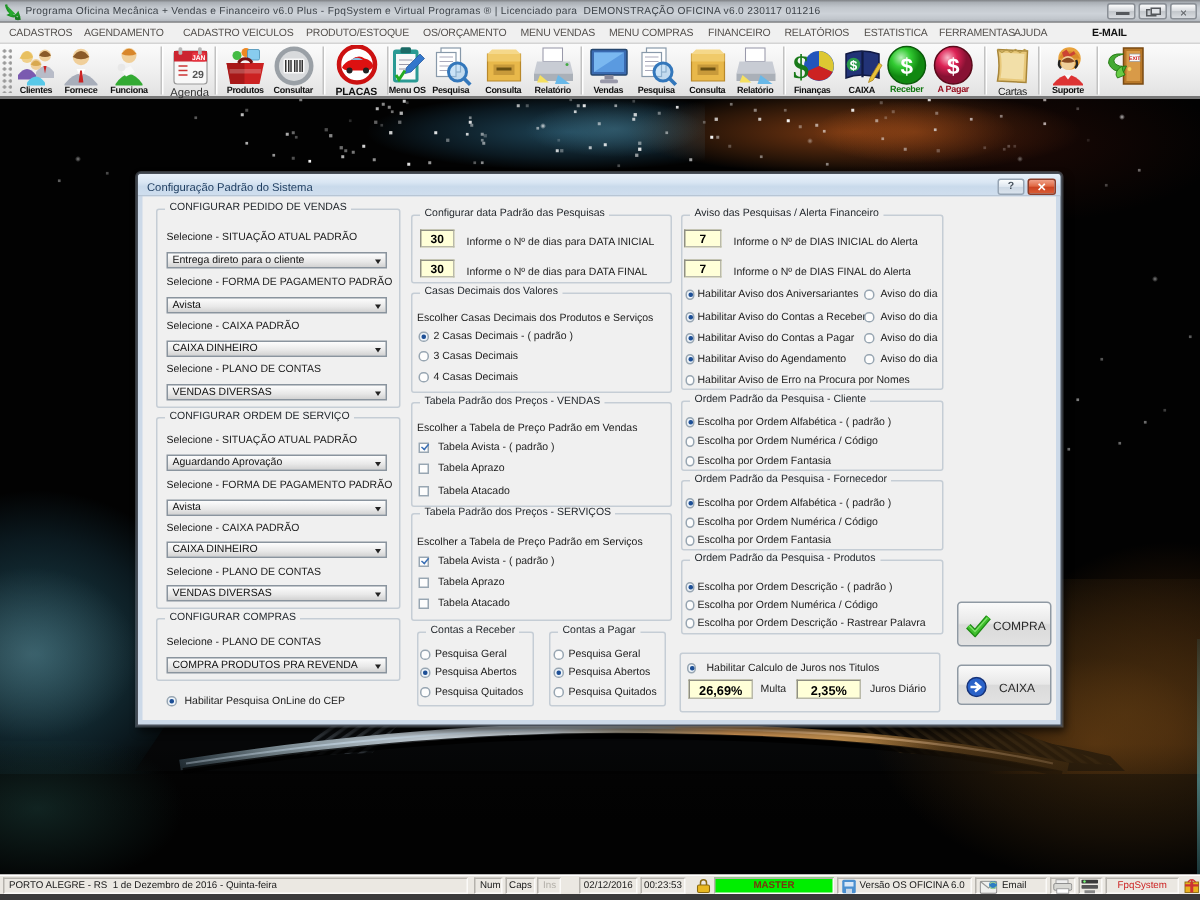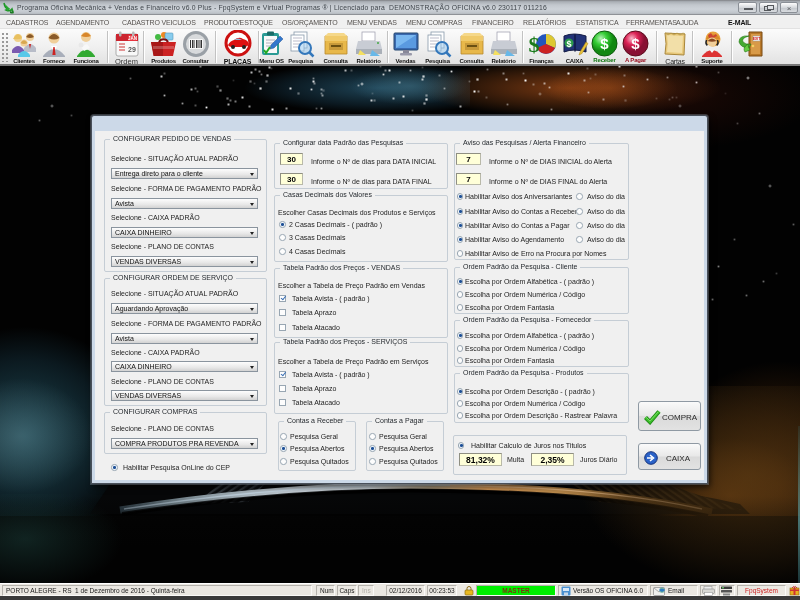--- a/index.html
+++ b/index.html
@@ -167,21 +167,21 @@
     <svg width="28" height="28" viewBox="0 0 28 28">
       <rect x="3" y="4" width="22" height="22" rx="2" fill="#f8f8f8" stroke="#999" stroke-width="0.8"></rect>
       <path d="M3 4 h22 v7 h-22 z" fill="#cc2530"></path>
       <rect x="15" y="5" width="9" height="6" rx="1" fill="#e83540"></rect>
       <text x="19.5" y="10" font-size="4.5" fill="#fff" text-anchor="middle" font-weight="bold" font-family="Liberation Sans">JAN</text>
       <rect x="6" y="1.5" width="2.5" height="5" rx="1" fill="#b8b8b8"></rect>
         <rect x="19" y="1.5" width="2.5" height="5" rx="1" fill="#b8b8b8"></rect>
       <path d="M6 14 h6 M6 17 h6 M6 20 h6" stroke="#c33" stroke-width="1"></path>
       <text x="19" y="22" font-size="7" fill="#555" text-anchor="middle" font-weight="bold" font-family="Liberation Sans">29</text>
     </svg>
-    <div class="lbl" style="font-weight:normal;font-size:7.5px;color:#333;margin-top:-1px;letter-spacing:0">Ordem</div>
+    <div class="lbl" style="font-weight:normal;font-size:7.5px;color:#333;margin-top:-1px;letter-spacing:0">Agenda</div>
   </div>
   <div class="tbi" style="left:148px;width:31px">
     <svg width="29" height="28" viewBox="0 0 29 28">
       <circle cx="9" cy="7" r="3" fill="#44bb44"></circle>
         <circle cx="15" cy="5" r="3" fill="#ee8822"></circle>
       <rect x="16" y="3" width="8" height="7" rx="1" fill="#88ccee" stroke="#5599bb" stroke-width="0.6"></rect>
       <path d="M2 12 h25 l-3 14 h-19 z" fill="#cc2222"></path>
       <path d="M2 12 h12 v14 h-9.5 z" fill="#a81818"></path>
       <path d="M10 12 a5 5 0 0 1 9 0" stroke="#771111" stroke-width="2" fill="none"></path>
       <rect x="4" y="16" width="21" height="3" fill="#e8e8e8" opacity="0.25"></rect>
@@ -552,20 +552,25 @@
 
     <rect x="0" y="42" width="800" height="67" fill="#040404"></rect>
   </svg>
 
   <div class="abs" style="left:0;top:430px;width:800px;height:87px;background:linear-gradient(to bottom,rgba(5,5,5,0),#020202 60%);"></div>
   <div class="abs" style="left:0;top:428px;width:150px;height:89px;background:radial-gradient(ellipse 130px 70px at 25px 45px, rgba(28,62,58,0.55), transparent 75%);"></div>
   <div class="abs" style="left:540px;top:320px;width:260px;height:197px;background:radial-gradient(ellipse 210px 140px at 210px 90px, rgba(80,52,17,0.72), rgba(50,33,12,0.4) 58%, transparent 82%);"></div>
   <div class="abs" style="left:798px;top:360px;width:2px;height:157px;background:linear-gradient(to bottom, rgba(60,140,150,0.15), rgba(100,190,200,0.55) 60%, rgba(70,150,160,0.35));"></div>
 
   <div id="dlg" style="top:49px">
+    <div id="dlgtitle">
+      <div class="txt">Configuração Padrão do Sistema</div>
+      <div class="hbtn" style="right:24px">?</div>
+      <div class="xbtn" style="right:3px">✕</div>
+    </div>
     <div id="dlgbody"></div>
 
     <div class="gb" style="left:12px;top:23px;width:163px;height:133px">
         <div class="gt">CONFIGURAR PEDIDO DE VENDAS</div>
       </div>
     <div class="lab" style="left:19px;top:39px">Selecione - SITUAÇÃO ATUAL PADRÃO</div>
     <div class="dd" style="left:19px;top:52px;width:147px">
         <div class="dt">Entrega direto para o cliente</div>
         <div class="da"></div>
       </div>
@@ -734,21 +739,21 @@
     <div class="rad on" style="left:364.5px;top:272px"></div>
       <div class="lab" style="left:373px;top:272px">Escolha por Ordem Descrição - ( padrão )</div>
     <div class="rad" style="left:364.5px;top:284px"></div>
       <div class="lab" style="left:373px;top:284px">Escolha por Ordem Numérica / Código</div>
     <div class="rad" style="left:364.5px;top:296px"></div>
       <div class="lab" style="left:373px;top:296px">Escolha por Ordem Descrição - Rastrear Palavra</div>
 
     <div class="gb" style="left:361px;top:319px;width:174px;height:40px"></div>
     <div class="rad on" style="left:365.5px;top:326px"></div>
       <div class="lab" style="left:379px;top:326px">Habilitar Calculo de Juros nos Titulos</div>
-    <div class="inp" style="left:367px;top:337px;width:43px;height:13px;font-size:8.5px;line-height:12px">81,32%</div>
+    <div class="inp" style="left:367px;top:337px;width:43px;height:13px;font-size:8.5px;line-height:12px">26,69%</div>
     <div class="lab" style="left:415px;top:340px">Multa</div>
     <div class="inp" style="left:439px;top:337px;width:43px;height:13px;font-size:8.5px;line-height:12px">2,35%</div>
     <div class="lab" style="left:488px;top:340px">Juros Diário</div>
 
     <div class="btn" style="left:546px;top:285px;height:30px">
       <svg class="abs" style="left:4px;top:7px" width="18" height="16" viewBox="0 0 18 16">
           <path d="M2.5 8.5 L7 13 L16 2.5" stroke="#1e8c14" stroke-width="4.2" fill="none"></path>
           <path d="M2.5 8.5 L7 13 L16 2.5" stroke="#3fbf2d" stroke-width="2.4" fill="none"></path>
           <path d="M3.2 8.2 L7 12 L15.2 2.8" stroke="#7fe06a" stroke-width="0.9" fill="none"></path>
         </svg>

